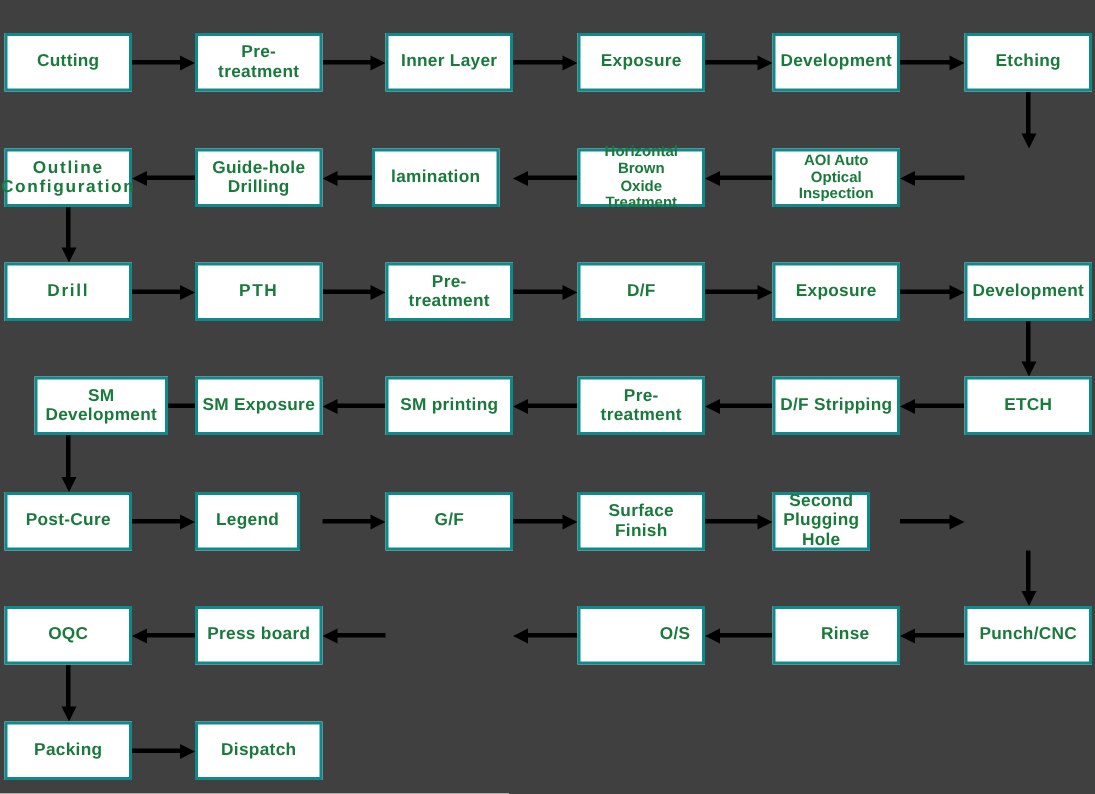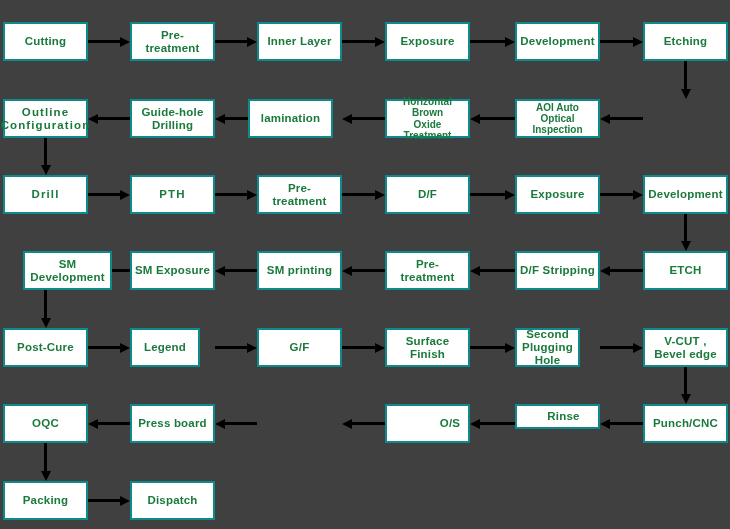--- a/index.html
+++ b/index.html
@@ -238,28 +238,24 @@
     <div class="node" style="left: 257px; top: 328px; width: 85px; height: 39px;">
       <span class="label">G/F</span>
     </div>
     <div class="node" style="left: 385px; top: 328px; width: 85px; height: 39px;">
       <span class="label">Surface Finish</span>
     </div>
     <div class="node" style="left: 515px; top: 328px; width: 65px; height: 39px;">
       <span class="label">Second
 Plugging Hole</span>
     </div>
-    <div class="node" style="left: 643px; top: 328px; width: 85px; height: 39px;">
-      <span class="label">V-CUT ,
-Bevel edge</span>
-    </div>
     <div class="node" style="left: 643px; top: 404px; width: 85px; height: 39px;">
       <span class="label">Punch/CNC</span>
     </div>
-    <div class="node" style="left: 515px; top: 404px; width: 85px; height: 25px; padding-left: 14px;">
+    <div class="node" style="left: 515px; top: 404px; width: 85px; height: 39px; padding-left: 14px;">
       <span class="label">Rinse</span>
     </div>
     <div class="node" style="left: 385px; top: 404px; width: 85px; height: 39px; padding-left: 47px;">
       <span class="label">O/S</span>
     </div>
     <div class="node" style="left: 130px; top: 404px; width: 85px; height: 39px;">
       <span class="label">Press board</span>
     </div>
     <div class="node" style="left: 3px; top: 404px; width: 85px; height: 39px;">
       <span class="label">OQC</span>

